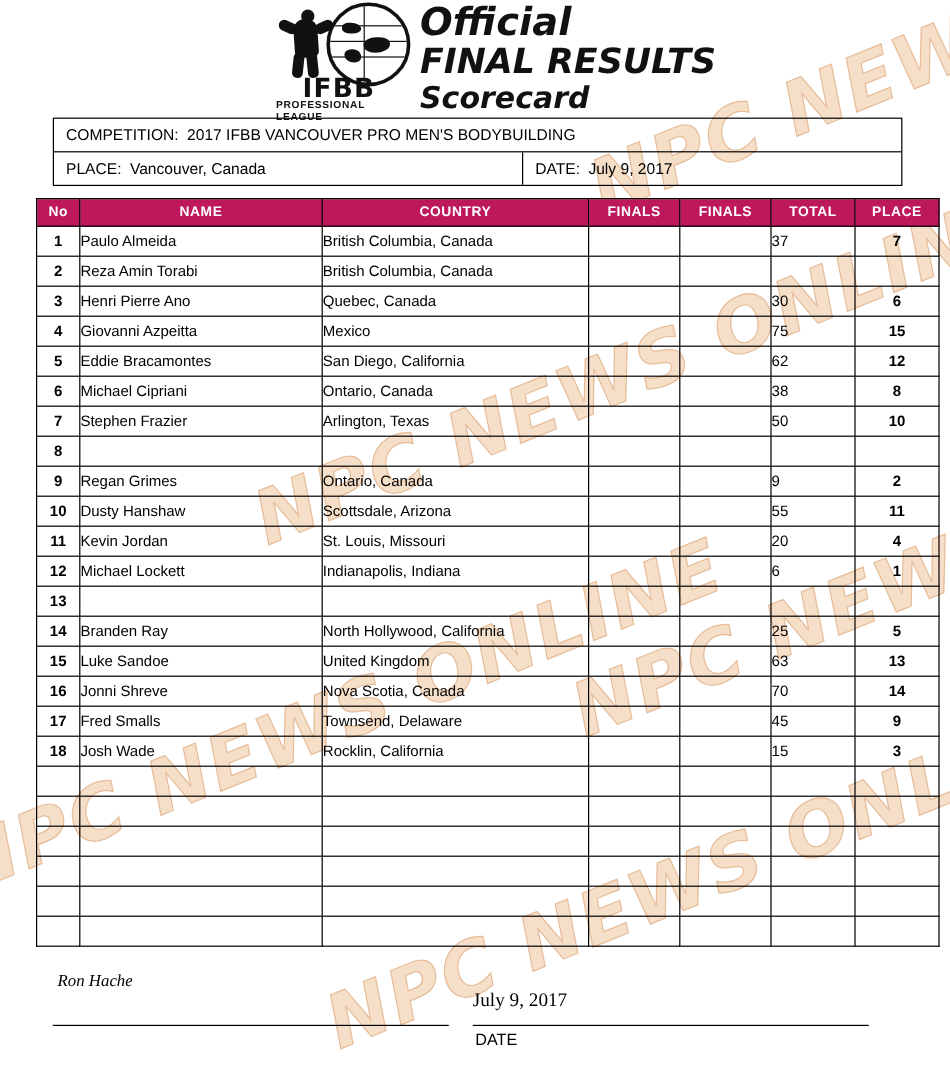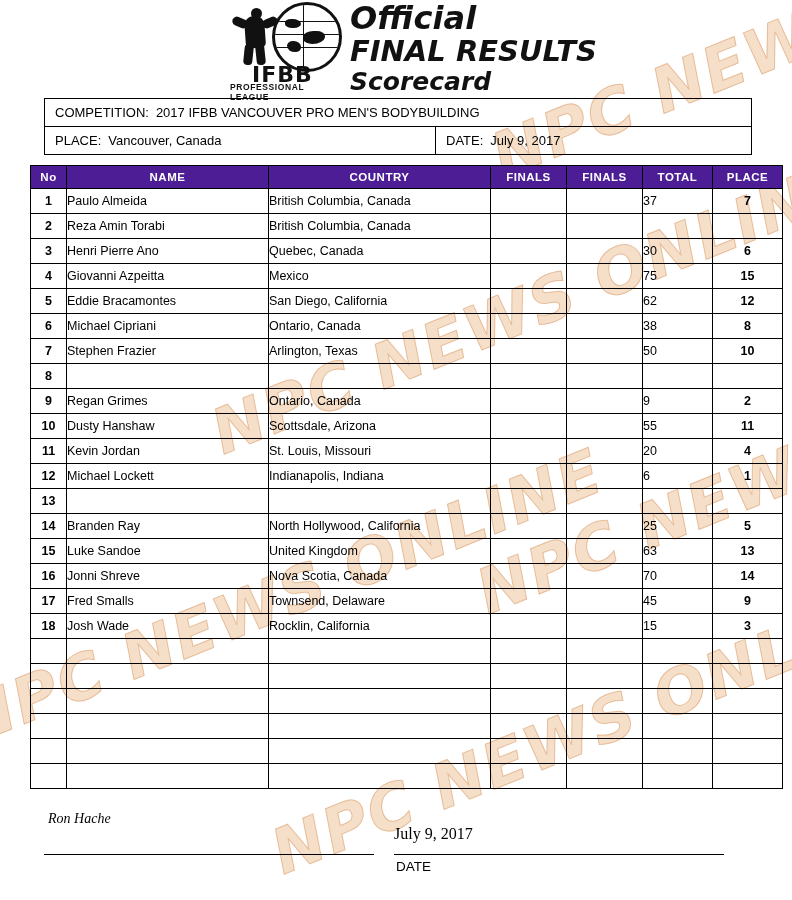--- a/index.html
+++ b/index.html
@@ -214,21 +214,21 @@
     table-layout: fixed;
   }
   table#score-table th,
   table#score-table td {
     border: 1px solid #000;
     height: 24px;
     font-size: 12.5px;
     padding: 0;
   }
   table#score-table thead th {
-    background: #4c1d95;
+    background: #be185d;
     color: #fff;
     font-size: 11.5px;
     font-weight: bold;
     letter-spacing: 0.5px;
     height: 22px;
     border: 1px solid #000;
   }
   col.c-no      { width: 36px; }
   col.c-name    { width: 202px; }
   col.c-country { width: 222px; }

